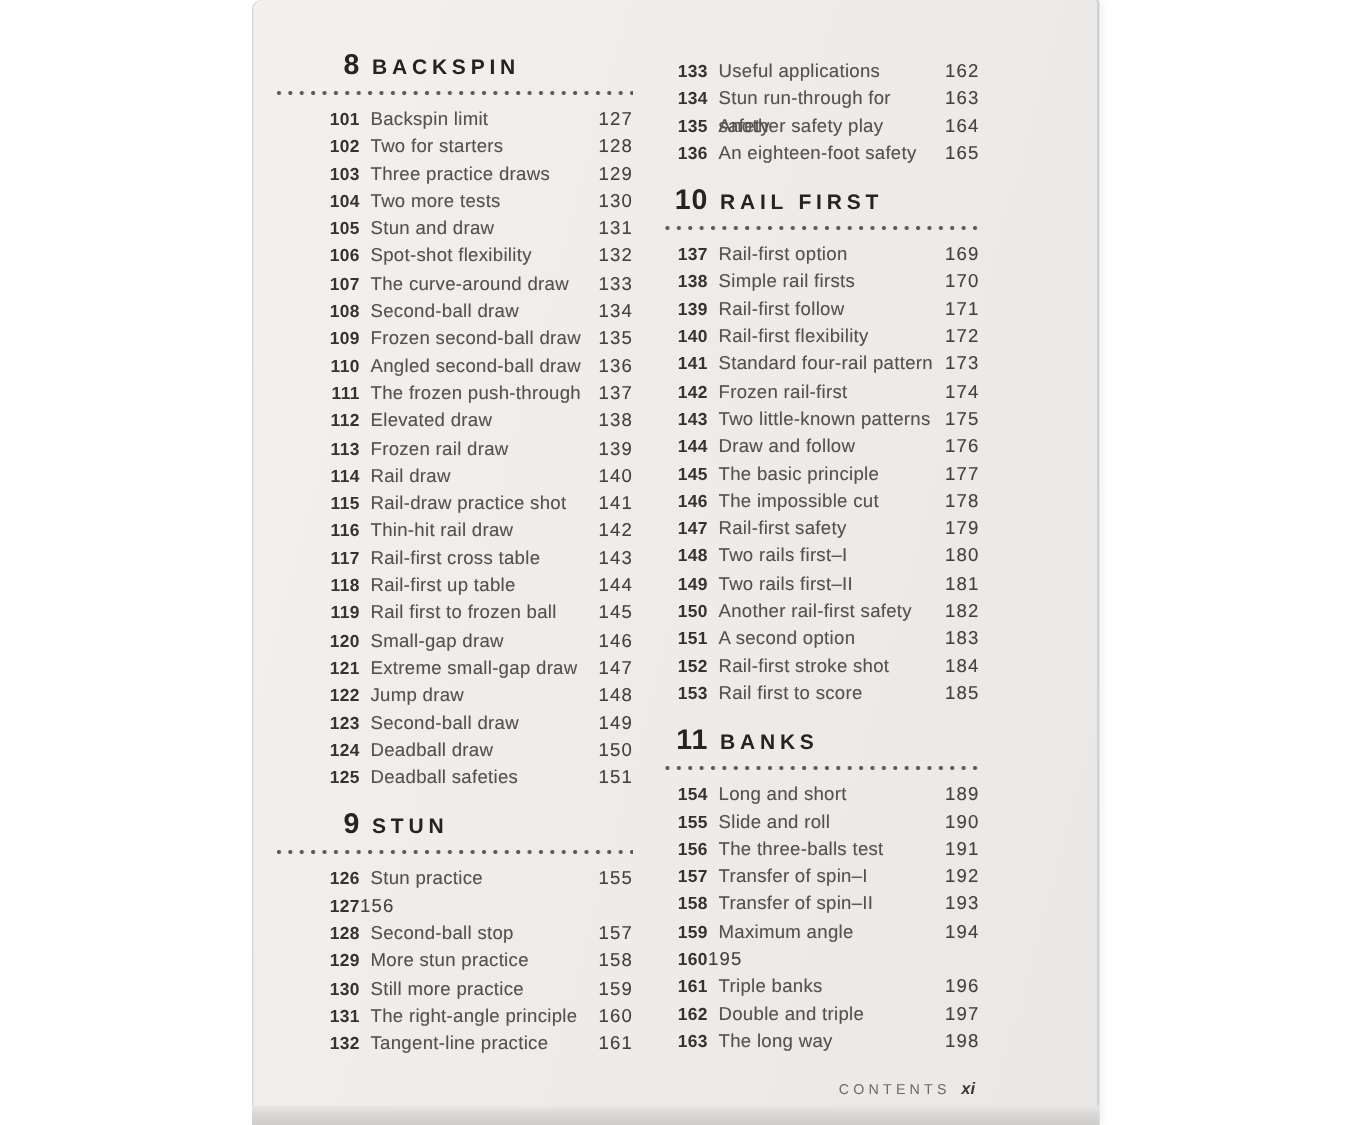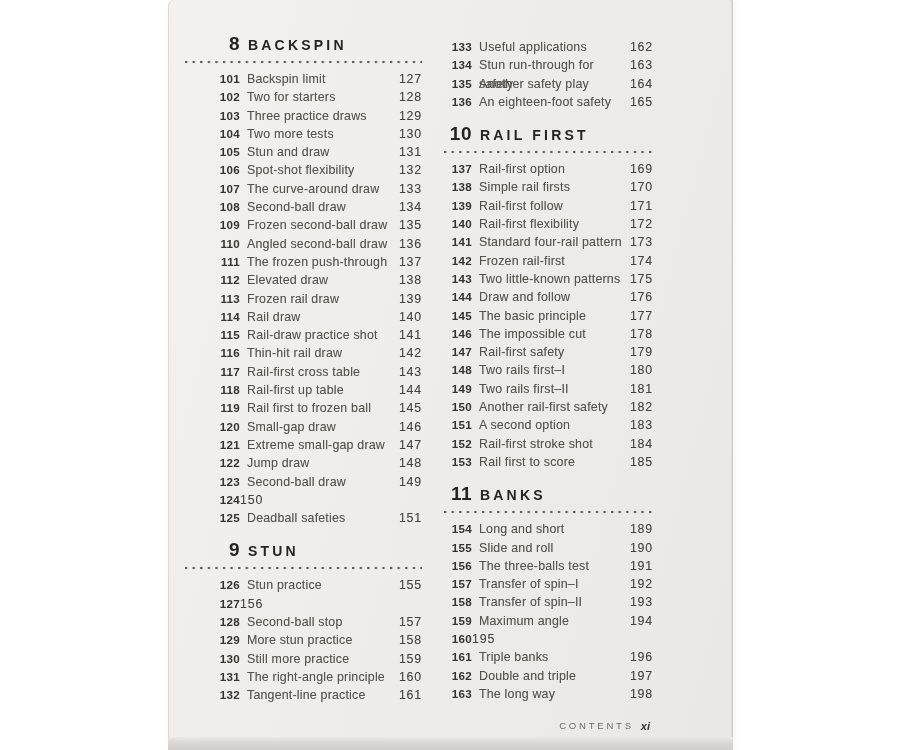--- a/index.html
+++ b/index.html
@@ -28,21 +28,21 @@
 
   .rule{height:4px;margin:5px 0 6px;background-image:radial-gradient(circle at 2px 2px,#5e5b56 1.15px,rgba(0,0,0,0) 1.6px);background-size:7.6px 4px;background-repeat:repeat-x;}
 
   .row{display:flex;align-items:baseline;height:18.3px;font-size:12.4px;line-height:18.3px;}
   .row .num{font-weight:bold;text-align:right;font-size:11.6px;color:#36332e;letter-spacing:0.3px;}
   .col-left .row .num{width:56px;}
   .col-right .row .num{width:29px;}
   .row .title{flex:1;margin-left:7px;color:#55524c;letter-spacing:0.2px;text-shadow:0 0 0.5px rgba(85,82,76,0.35);}
   .row .pg{text-align:right;color:#45423e;letter-spacing:0.8px;text-shadow:0 0 0.5px rgba(69,66,62,0.3);}
 
-  .footer{position:absolute;right:83px;top:720px;display:flex;align-items:flex-start;}
+  .footer{position:absolute;right:83px;top:720px;display:flex;align-items:center;}
   .footer-label{font-size:9.5px;letter-spacing:2.8px;color:#6e6b65;}
   .footer-page{margin-left:7px;font-size:11px;font-weight:bold;font-style:italic;color:#3a3733;}
 </style>
 </head>
 <body>
 
 <div class="stage">
   <div class="book-page">
     <div class="col col-left">
         <div class="chapter">
@@ -160,20 +160,21 @@
           <span class="title">Jump draw</span>
           <span class="pg">148</span>
         </div>
         <div class="row">
           <span class="num">123</span>
           <span class="title">Second-ball draw</span>
           <span class="pg">149</span>
         </div>
         <div class="row">
           <span class="num">124</span>
+          <span class="title">Deadball draw</span>
           <span class="pg">150</span>
         </div>
         <div class="row">
           <span class="num">125</span>
           <span class="title">Deadball safeties</span>
           <span class="pg">151</span>
         </div>
         <div class="chapter">
           <span class="ch-num">9</span>
           <span class="ch-title">STUN</span>

